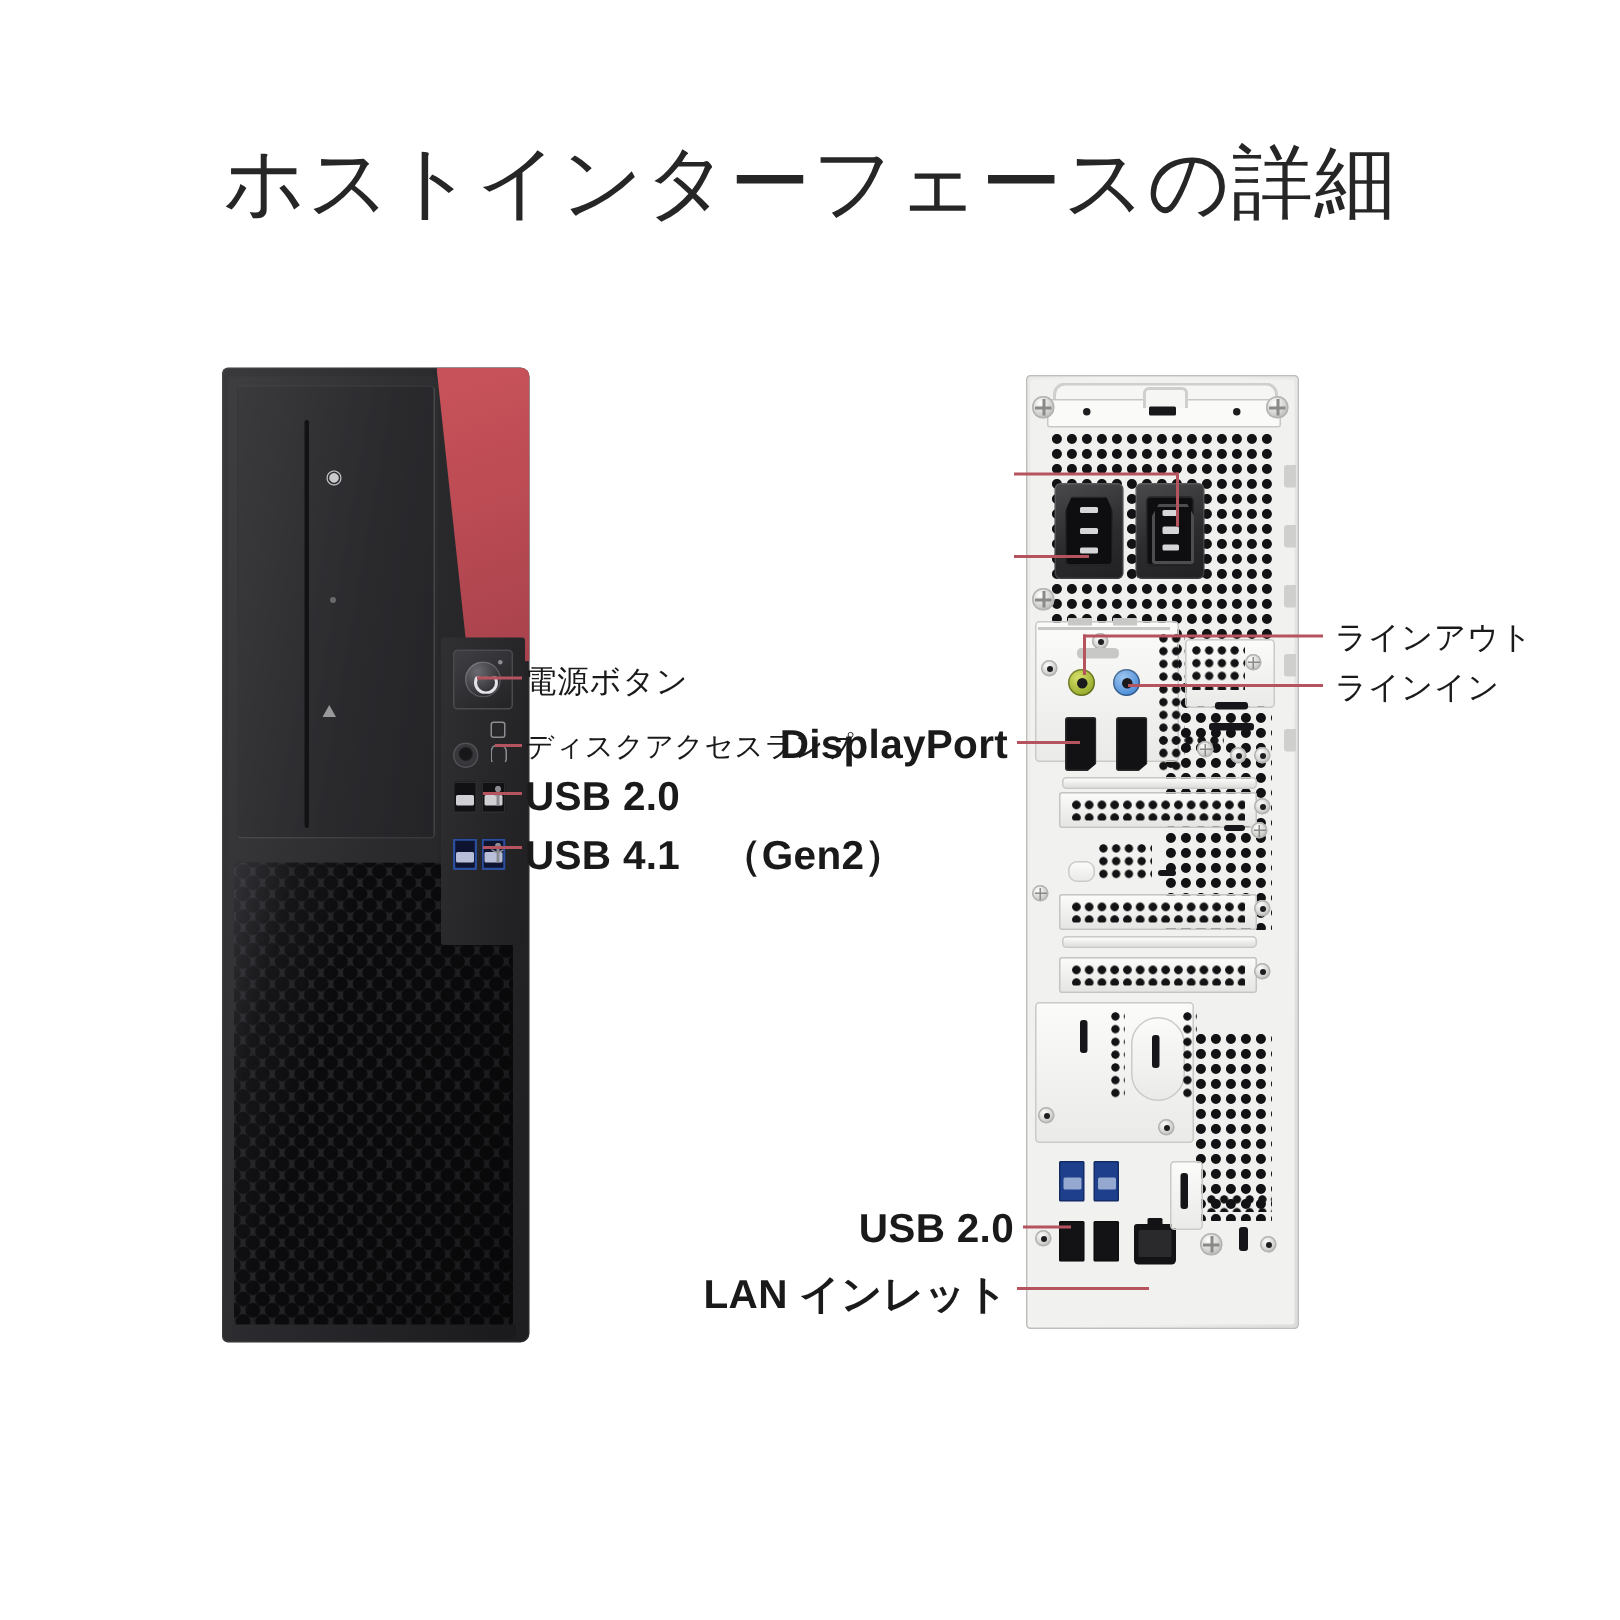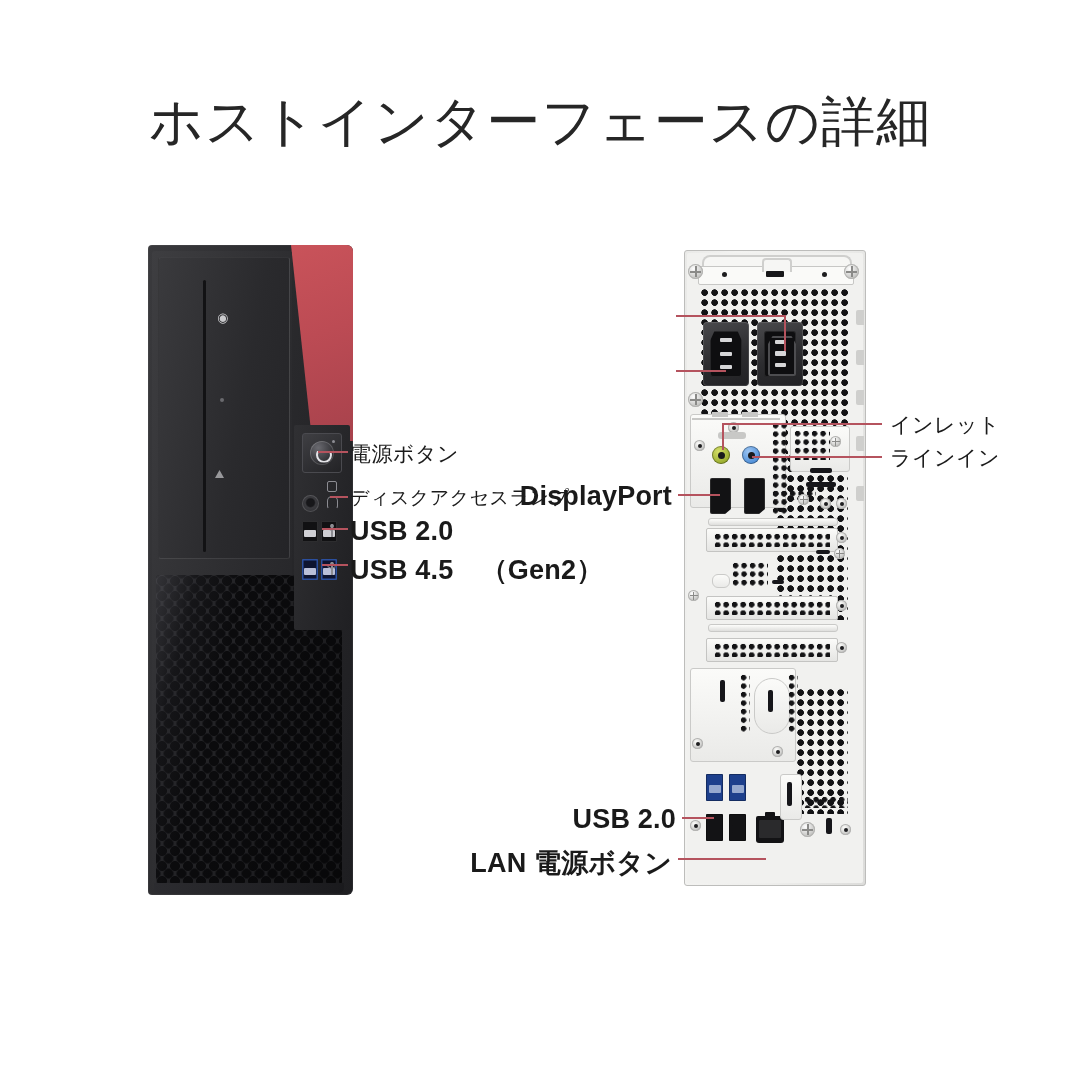--- a/index.html
+++ b/index.html
@@ -408,21 +408,21 @@
   </div>
 
   <div class="leader h" style="left:318px; top:451px; width:30px;"></div>
   <div class="leader h" style="left:330px; top:496px; width:18px;"></div>
   <div class="leader h" style="left:322px; top:528px; width:26px;"></div>
   <div class="leader h" style="left:322px; top:564px; width:26px;"></div>
 
   <div class="lbl jp" style="left:350px; top:440px;">電源ボタン</div>
   <div class="lbl jp" style="left:350px; top:485px; font-size:19px;">ディスクアクセスランプ</div>
   <div class="lbl en" style="left:350px; top:516px;">USB 2.0</div>
-  <div class="lbl en" style="left:350px; top:552px;">USB 4.5　（Gen2）</div>
+  <div class="lbl en" style="left:350px; top:552px;">USB 4.1　（Gen2）</div>
 
   <div class="rear">
     <div class="rear-body"></div>
     <div class="rear-shell"></div>
 
     <div class="r-handle"></div>
     <div class="r-handle-bar"></div>
     <div class="r-handle-tab"></div>
     <div class="r-handle-slot"></div>
     <div class="r-handle-hole" style="left:38px;"></div>
@@ -581,18 +581,18 @@
   <div class="leader h" style="left:752px; top:456px; width:130px;"></div>
 
   <div class="leader h" style="left:678px; top:494px; width:42px;"></div>
 
   <div class="leader h" style="left:682px; top:817px; width:32px;"></div>
 
   <div class="leader h" style="left:678px; top:858px; width:88px;"></div>
 
   <div class="lbl en right" style="left:420px; top:481px; width:252px;">DisplayPort</div>
   <div class="lbl en right" style="left:420px; top:804px; width:256px;">USB 2.0</div>
-  <div class="lbl en right" style="left:420px; top:845px; width:252px;">LAN 電源ボタン</div>
-
-  <div class="lbl jp" style="left:890px; top:411px;">インレット</div>
+  <div class="lbl en right" style="left:420px; top:845px; width:252px;">LAN インレット</div>
+
+  <div class="lbl jp" style="left:890px; top:411px;">ラインアウト</div>
   <div class="lbl jp" style="left:890px; top:444px;">ラインイン</div>
 
 </div>
 
 </body></html>

